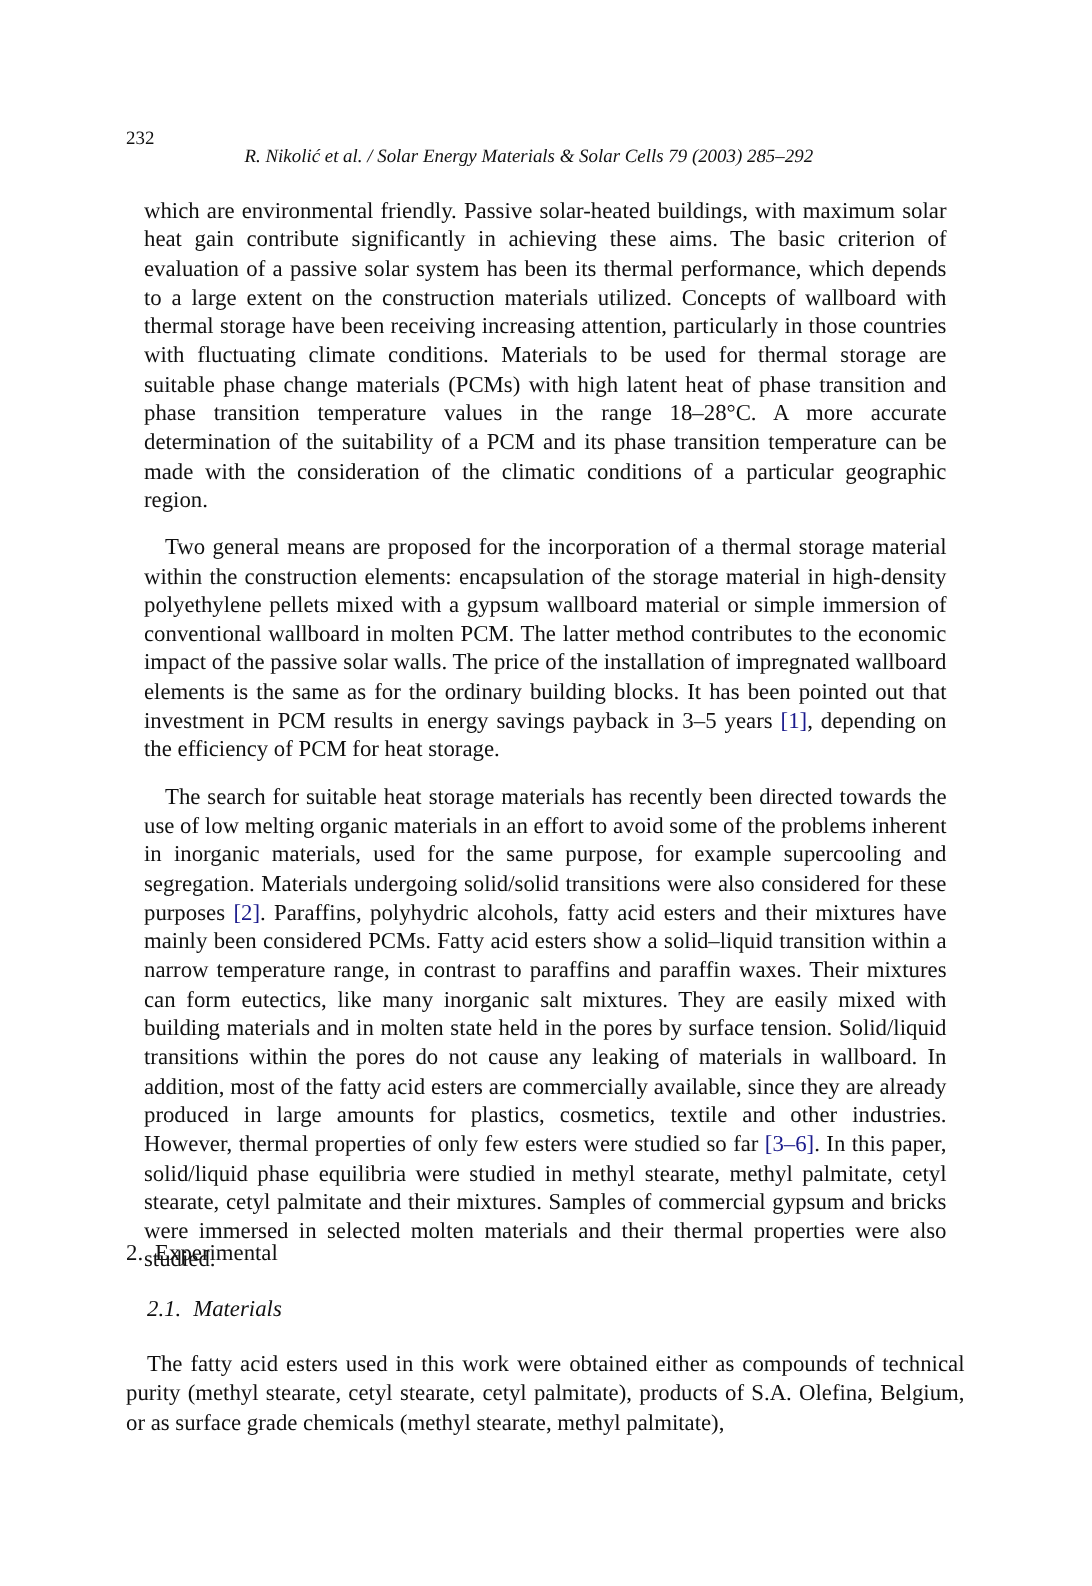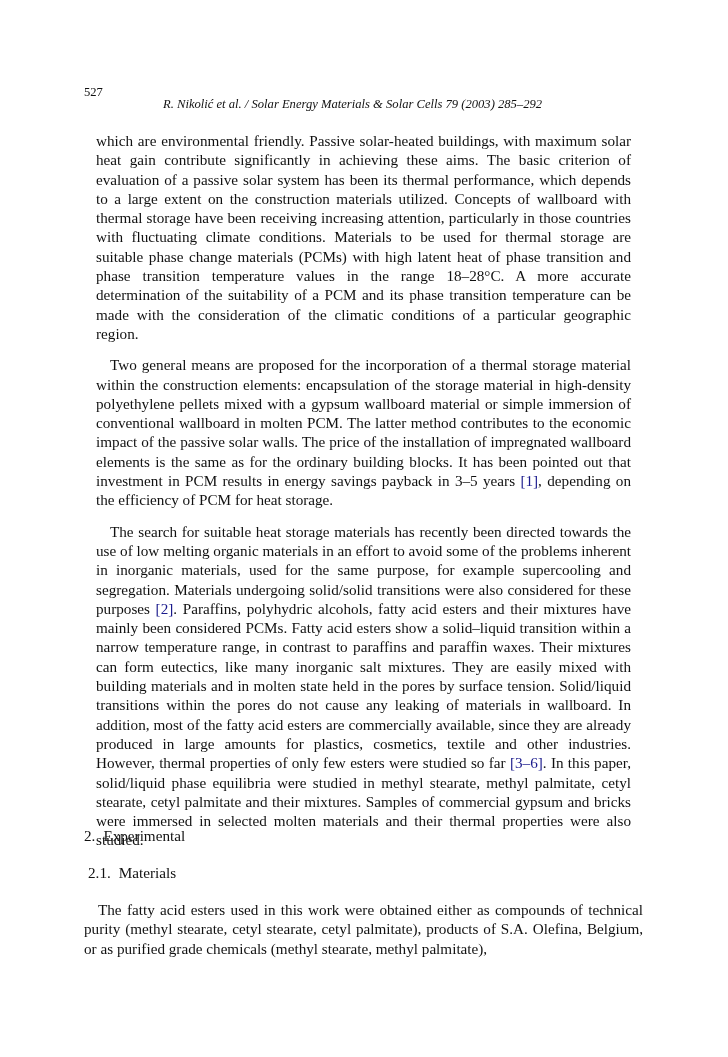--- a/index.html
+++ b/index.html
@@ -68,23 +68,24 @@
       line-height: 19.3px;
       font-weight: normal;
       white-space: nowrap;
     }
     .section-heading .num {
       margin-right: 8px;
     }
     .subsection-heading {
       position: absolute;
       top: 863px;
-      left: 4px;
+      left: 14px;
       font-size: 15.2px;
       line-height: 19.3px;
+      font-style: italic;
       white-space: nowrap;
     }
     .subsection-heading .num {
       margin-right: 8px;
     }
     .materials-text {
       position: absolute;
       top: 900px;
       left: 0;
       width: 559px;
@@ -96,35 +97,35 @@
       margin: 0;
       text-indent: 14px;
     }
   </style>
 </head>
 <body>
 
 <div class="page">
 
   <div class="running-head">
-    <span class="page-num">527</span>
+    <span class="page-num">232</span>
     <span class="journal-ref">R. Nikolić et al. / Solar Energy Materials &amp; Solar Cells 79 (2003) 285–292</span>
   </div>
 
   <div class="body-text">
     <p><span>which are environmental friendly. Passive solar-heated buildings, with maximum solar heat gain contribute significantly in achieving these aims. The basic criterion of evaluation of a passive solar system has been its thermal performance, which depends to a large extent on the construction materials utilized. Concepts of wallboard with thermal storage have been receiving increasing attention, particularly in those countries with fluctuating climate conditions. Materials to be used for thermal storage are suitable phase change materials (PCMs) with high latent heat of phase transition and phase transition temperature values in the range 18–28°C. A more accurate determination of the suitability of a PCM and its phase transition temperature can be made with the consideration of the climatic conditions of a particular geographic region.</span></p>
     <p class="indent"><span>Two general means are proposed for the incorporation of a thermal storage material within the construction elements: encapsulation of the storage material in high-density polyethylene pellets mixed with a gypsum wallboard material or simple immersion of conventional wallboard in molten PCM. The latter method contributes to the economic impact of the passive solar walls. The price of the installation of impregnated wallboard elements is the same as for the ordinary building blocks. It has been pointed out that investment in PCM results in energy savings payback in 3–5 years </span><span class="cite">[1]</span><span>, depending on the efficiency of PCM for heat storage.</span></p>
     <p class="indent"><span>The search for suitable heat storage materials has recently been directed towards the use of low melting organic materials in an effort to avoid some of the problems inherent in inorganic materials, used for the same purpose, for example supercooling and segregation. Materials undergoing solid/solid transitions were also considered for these purposes </span><span class="cite">[2]</span><span>. Paraffins, polyhydric alcohols, fatty acid esters and their mixtures have mainly been considered PCMs. Fatty acid esters show a solid–liquid transition within a narrow temperature range, in contrast to paraffins and paraffin waxes. Their mixtures can form eutectics, like many inorganic salt mixtures. They are easily mixed with building materials and in molten state held in the pores by surface tension. Solid/liquid transitions within the pores do not cause any leaking of materials in wallboard. In addition, most of the fatty acid esters are commercially available, since they are already produced in large amounts for plastics, cosmetics, textile and other industries. However, thermal properties of only few esters were studied so far </span><span class="cite">[3–6]</span><span>. In this paper, solid/liquid phase equilibria were studied in methyl stearate, methyl palmitate, cetyl stearate, cetyl palmitate and their mixtures. Samples of commercial gypsum and bricks were immersed in selected molten materials and their thermal properties were also studied.</span></p>
   </div>
 
   <div class="section-heading">
     <span class="num">2.</span><span>Experimental</span>
   </div>
 
   <div class="subsection-heading">
     <span class="num">2.1.</span><span>Materials</span>
   </div>
 
   <div class="materials-text">
-    <p>The fatty acid esters used in this work were obtained either as compounds of technical purity (methyl stearate, cetyl stearate, cetyl palmitate), products of S.A. Olefina, Belgium, or as purified grade chemicals (methyl stearate, methyl palmitate),</p>
+    <p>The fatty acid esters used in this work were obtained either as compounds of technical purity (methyl stearate, cetyl stearate, cetyl palmitate), products of S.A. Olefina, Belgium, or as surface grade chemicals (methyl stearate, methyl palmitate),</p>
   </div>
 
 </div>
 
 </body></html>

